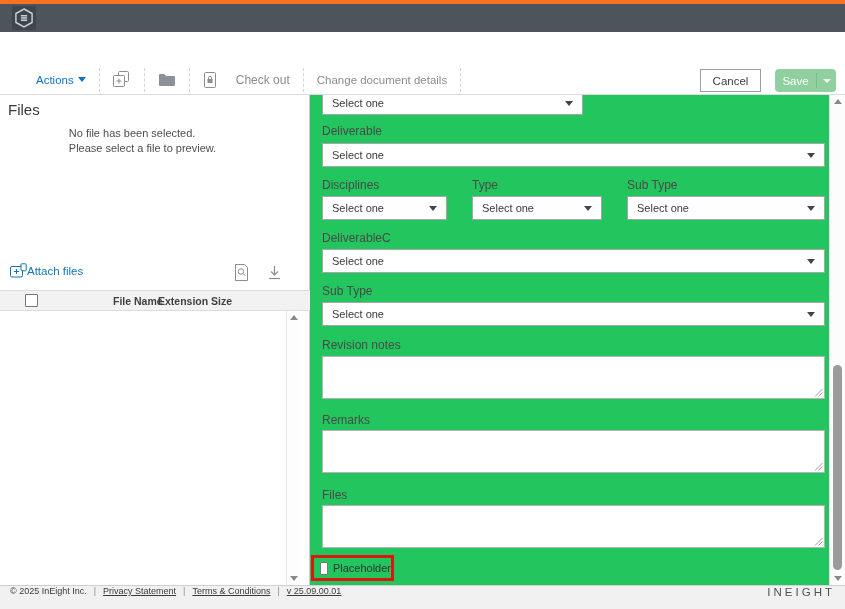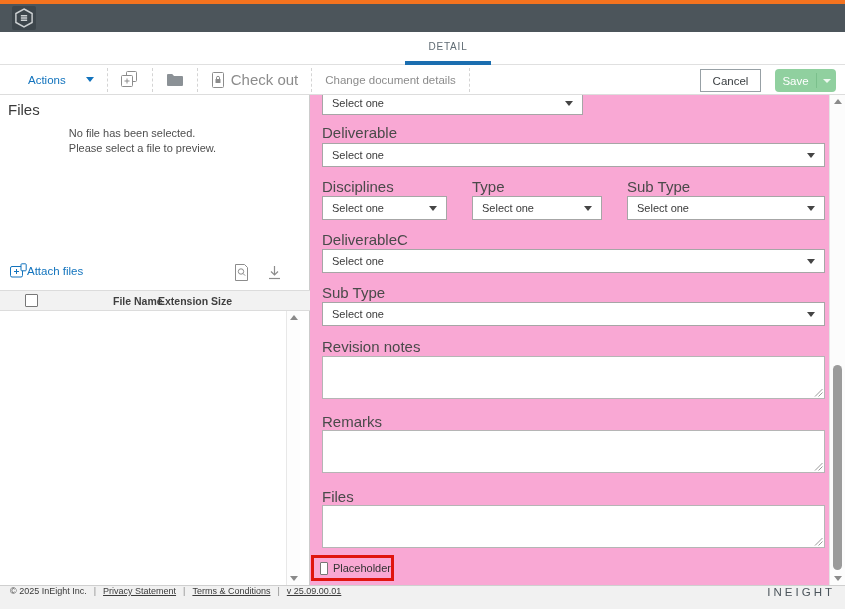--- a/index.html
+++ b/index.html
@@ -13,24 +13,24 @@
   .logo-box { position:absolute; left:12px; top:2px; width:24px; height:24px; background:#3d464c; border-radius:2px; display:flex; align-items:center; justify-content:center; }
   .apptitle { position:absolute; left:52px; top:0; height:28px; line-height:28px; color:#fff; font-size:12.5px; font-weight:bold; }
 
   
   .tabbar { position:absolute; left:0; top:32px; width:845px; height:33px; background:#fff; border-bottom:1px solid #e0e0e0; }
   .tab { position:absolute; left:405px; top:0; width:86px; height:33px; display:flex; align-items:center; justify-content:center; border-bottom:4px solid #1b6eb0; color:#5f6b73; font-size:10px; letter-spacing:.8px; cursor:pointer; }
 
   
   .toolbar { position:absolute; left:0; top:65px; width:845px; height:30px; background:#fff; border-bottom:1px solid #ddd; display:flex; align-items:center; padding-left:28px; }
   .tb-sep { width:0; height:24px; border-left:1px dashed #d4d4d4; margin:0 13px; }
-  .tb-actions { display:flex; align-items:center; gap:20px; color:#1273bd; font-size:11.5px; cursor:pointer; }
+  .tb-actions { display:flex; align-items:center; gap:4px; color:#1273bd; font-size:11.5px; cursor:pointer;margin-left:8px; }
   .caret-blue { width:0; height:0; border-left:4.5px solid transparent; border-right:4.5px solid transparent; border-top:5.5px solid #1273bd; }
   .tb-icon { display:flex; align-items:center; justify-content:center; cursor:pointer; }
-  .tb-item { display:flex; align-items:center; gap:6px; color:#8c8c8c; font-size:15px; cursor:pointer; }
+  .tb-item { display:flex; align-items:center; gap:19px; color:#8c8c8c; font-size:12px; cursor:pointer; }
   .tb-label { color:#8c8c8c; font-size:11.5px; cursor:pointer; }
   .btn-cancel { position:absolute; right:84px; top:4px; width:61px; height:23px; background:#fff; border:1px solid #97a0a5; border-radius:0; color:#3c4043; font-size:11.5px; font-family:inherit; cursor:pointer; }
   .btn-save { position:absolute; right:9px; top:4px; width:61px; height:23px; background:#90d09f; border:none; border-radius:4px; display:flex; align-items:center; cursor:pointer; }
   .btn-save .save-txt { width:41px; text-align:center; color:#fff; font-size:11.5px; }
   .btn-save .save-div { width:1px; height:15px; background:#7bc08c; }
   .btn-save .save-caret { flex:1; display:flex; align-items:center; justify-content:center; }
   .caret-white { width:0; height:0; border-left:4px solid transparent; border-right:4px solid transparent; border-top:4.5px solid #eef8f1; }
 
   
   .files-panel { position:absolute; left:0; top:95px; width:310px; height:490px; background:#fff; border-right:1px solid #ccc; }
@@ -43,22 +43,22 @@
   .grid-head { position:absolute; left:0; top:195px; width:310px; height:21px; background:#f2f2f2; border-top:1px solid #dcdcdc; border-bottom:1px solid #dcdcdc; font-size:10.5px; font-weight:bold; color:#3f3f3f; }
   .grid-head .col-check { position:absolute; left:25px; top:3px; }
   .col-filename { position:absolute; left:113px; top:4px; }
   .col-extension { position:absolute; left:158px; top:4px; }
   .col-size { position:absolute; left:211px; top:4px; }
   .left-scroll { position:absolute; left:286px; top:216px; width:14px; bottom:0; border-left:1px solid #e8e8e8; background:#fdfdfd; }
   .left-scroll .arr-up { position:absolute; left:3px; top:4px; }
   .left-scroll .arr-down { position:absolute; left:3px; bottom:4px; }
 
   
-  .form-panel { position:absolute; left:310px; top:95px; width:535px; height:490px; background:#f9a8d4; overflow:hidden; }
-  .flabel { position:absolute; font-size:15px; color:#4a4a4a; }
+  .form-panel { position:absolute; left:310px; top:95px; width:535px; height:490px; background:#22c55e; overflow:hidden; }
+  .flabel { position:absolute; font-size:12px; color:#4a4a4a; }
   .select { position:absolute; height:24px; background:#fff; border:1px solid #a6a6a6; display:flex; align-items:center; justify-content:space-between; padding:0 9px; cursor:pointer; }
   .select-value { font-size:11px; color:#3a3a3a; }
   .caret-dark { width:0; height:0; border-left:4.5px solid transparent; border-right:4.5px solid transparent; border-top:5px solid #454545; }
   .ta-wrap { position:absolute; width:503px; height:43px; }
   .ta-wrap textarea { width:100%; height:100%; border:1px solid #b5b5b5; background:#fff; resize:none; font-family:inherit; font-size:11px; padding:4px 6px; outline:none; }
   .grip { position:absolute; right:2px; bottom:2px; pointer-events:none; }
   .red-annot { position:absolute; left:1px; top:460px; width:83px; height:26px; border:3px solid #e0150f; display:flex; align-items:center; padding-left:6px; }
   .red-annot label { font-size:11px; color:#333; margin-left:5px; }
   .checkbox { appearance:none; -webkit-appearance:none; width:13px; height:13px; border:1px solid #777; background:#fff; border-radius:1px; margin:0; cursor:pointer; }
   .form-scroll { position:absolute; right:0; top:0; width:16px; height:490px; background:#fcfcfc; border-left:1px solid #e5e5e5; }
@@ -84,25 +84,20 @@
 
   <div class="appheader">
     <div class="logo-box">
       <svg width="18" height="20" viewBox="0 0 20 22">
         <polygon points="10,1 19,6 19,16 10,21 1,16 1,6" fill="none" stroke="#cdd1d3" stroke-width="1.6"></polygon>
         <path d="M6.5 8.5 h7 M6.5 11 h7 M6.5 13.5 h7" stroke="#cdd1d3" stroke-width="1.4" fill="none"></path>
       </svg>
     </div>
   </div>
 
-  <div class="tabbar">
-    <div class="tab">
-      <span>DETAIL</span>
-    </div>
-  </div>
 
   <div class="toolbar">
     <div class="tb-actions">
       <span>Actions</span>
       <span class="caret-blue"></span>
     </div>
     <div class="tb-sep"></div>
     <div class="tb-icon">
       <svg width="18" height="17" viewBox="0 0 18 17">
         <rect x="5.5" y="0.5" width="10" height="10" rx="1" fill="none" stroke="#8c8c8c"></rect>

